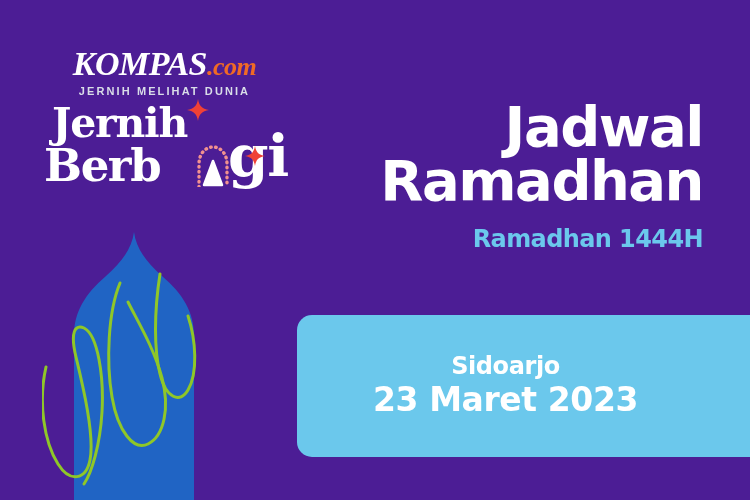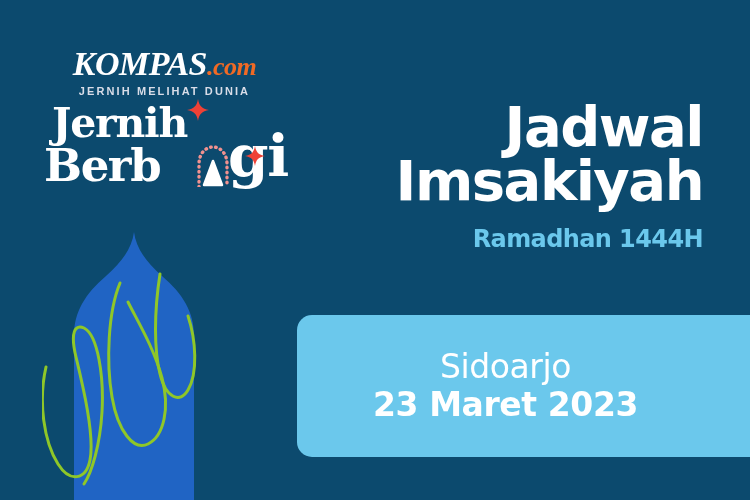--- a/index.html
+++ b/index.html
@@ -5,21 +5,21 @@
   html, body {
     margin: 0;
     padding: 0;
     background: #0e1b33;
   }
   #poster {
     position: relative;
     width: 750px;
     height: 500px;
     overflow: hidden;
-    background: #0c4a6e;
+    background: #4c1d95;
     font-family: "Liberation Sans", sans-serif;
   }
 
   
   .dome-wrap {
     position: absolute;
     left: 42px;
     top: 232px;
     width: 174px;
     height: 268px;
@@ -146,22 +146,22 @@
     display: flex;
     flex-direction: column;
     align-items: center;
     justify-content: center;
     padding-right: 53px;
     box-sizing: border-box;
   }
   .loc-city {
     color: #ffffff;
     font-family: "DejaVu Sans", sans-serif;
-    font-weight: normal;
-    font-size: 33px;
+    font-weight: bold;
+    font-size: 24px;
     line-height: 1.15;
     letter-spacing: -0.4px;
   }
   .loc-date {
     color: #ffffff;
     font-family: "DejaVu Sans", sans-serif;
     font-weight: bold;
     font-size: 33px;
     line-height: 1.15;
     letter-spacing: -0.4px;
@@ -202,21 +202,21 @@
     <svg class="sparkle" style="left:143px; top:-4px;" width="22" height="22" viewBox="0 0 22 22">
       <path d="M11 0 C12.2 7 14.8 9.6 22 11 C14.8 12.4 12.2 15 11 22 C9.8 15 7.2 12.4 0 11 C7.2 9.6 9.8 7 11 0 Z" fill="#ef4136"></path>
     </svg>
     <svg class="sparkle" style="left:201px; top:43px;" width="20" height="20" viewBox="0 0 22 22">
       <path d="M11 0 C12.2 7 14.8 9.6 22 11 C14.8 12.4 12.2 15 11 22 C9.8 15 7.2 12.4 0 11 C7.2 9.6 9.8 7 11 0 Z" fill="#ef4136"></path>
     </svg>
   </div>
 
   <div class="headline">
     <span class="headline-l1">Jadwal</span>
-    <span class="headline-l2">Imsakiyah</span>
+    <span class="headline-l2">Ramadhan</span>
     <span class="headline-sub">Ramadhan 1444H</span>
   </div>
 
   <div class="loc-card">
     <div class="loc-city">Sidoarjo</div>
     <div class="loc-date">23 Maret 2023</div>
   </div>
 
 </div>
 

